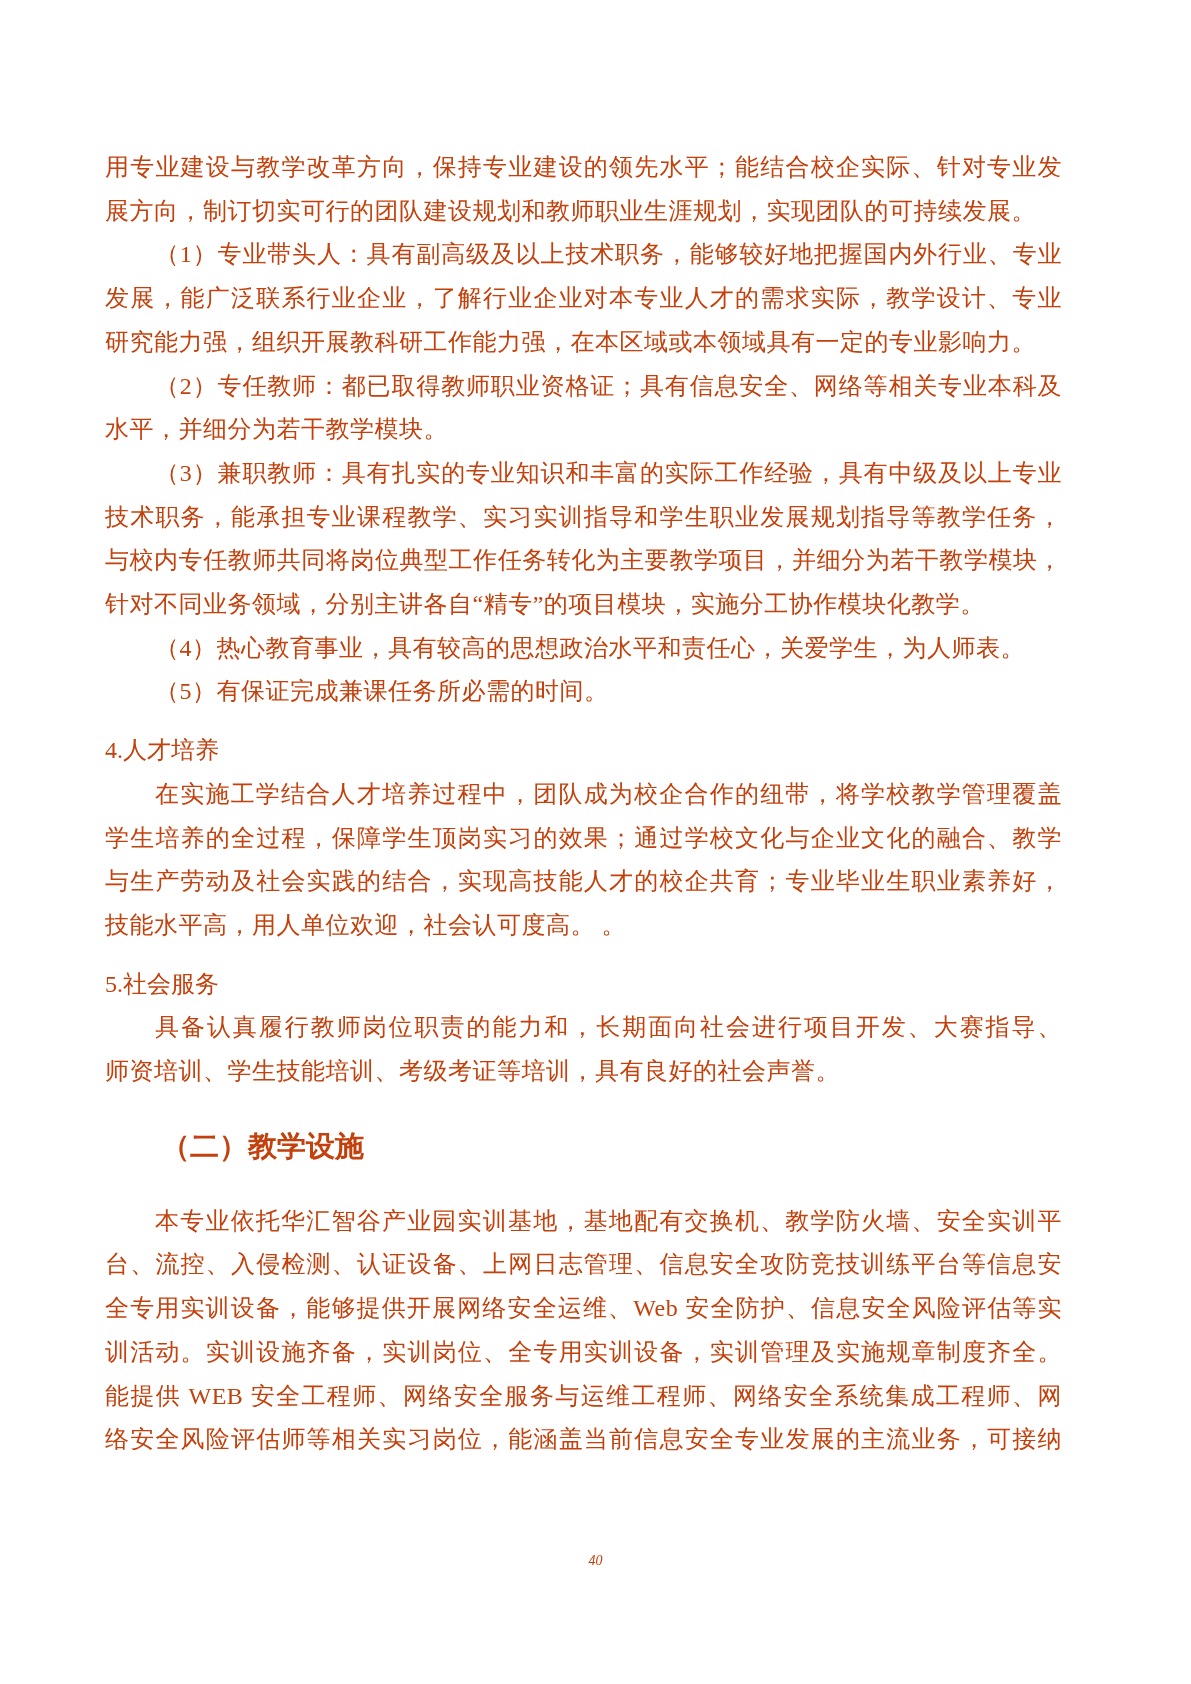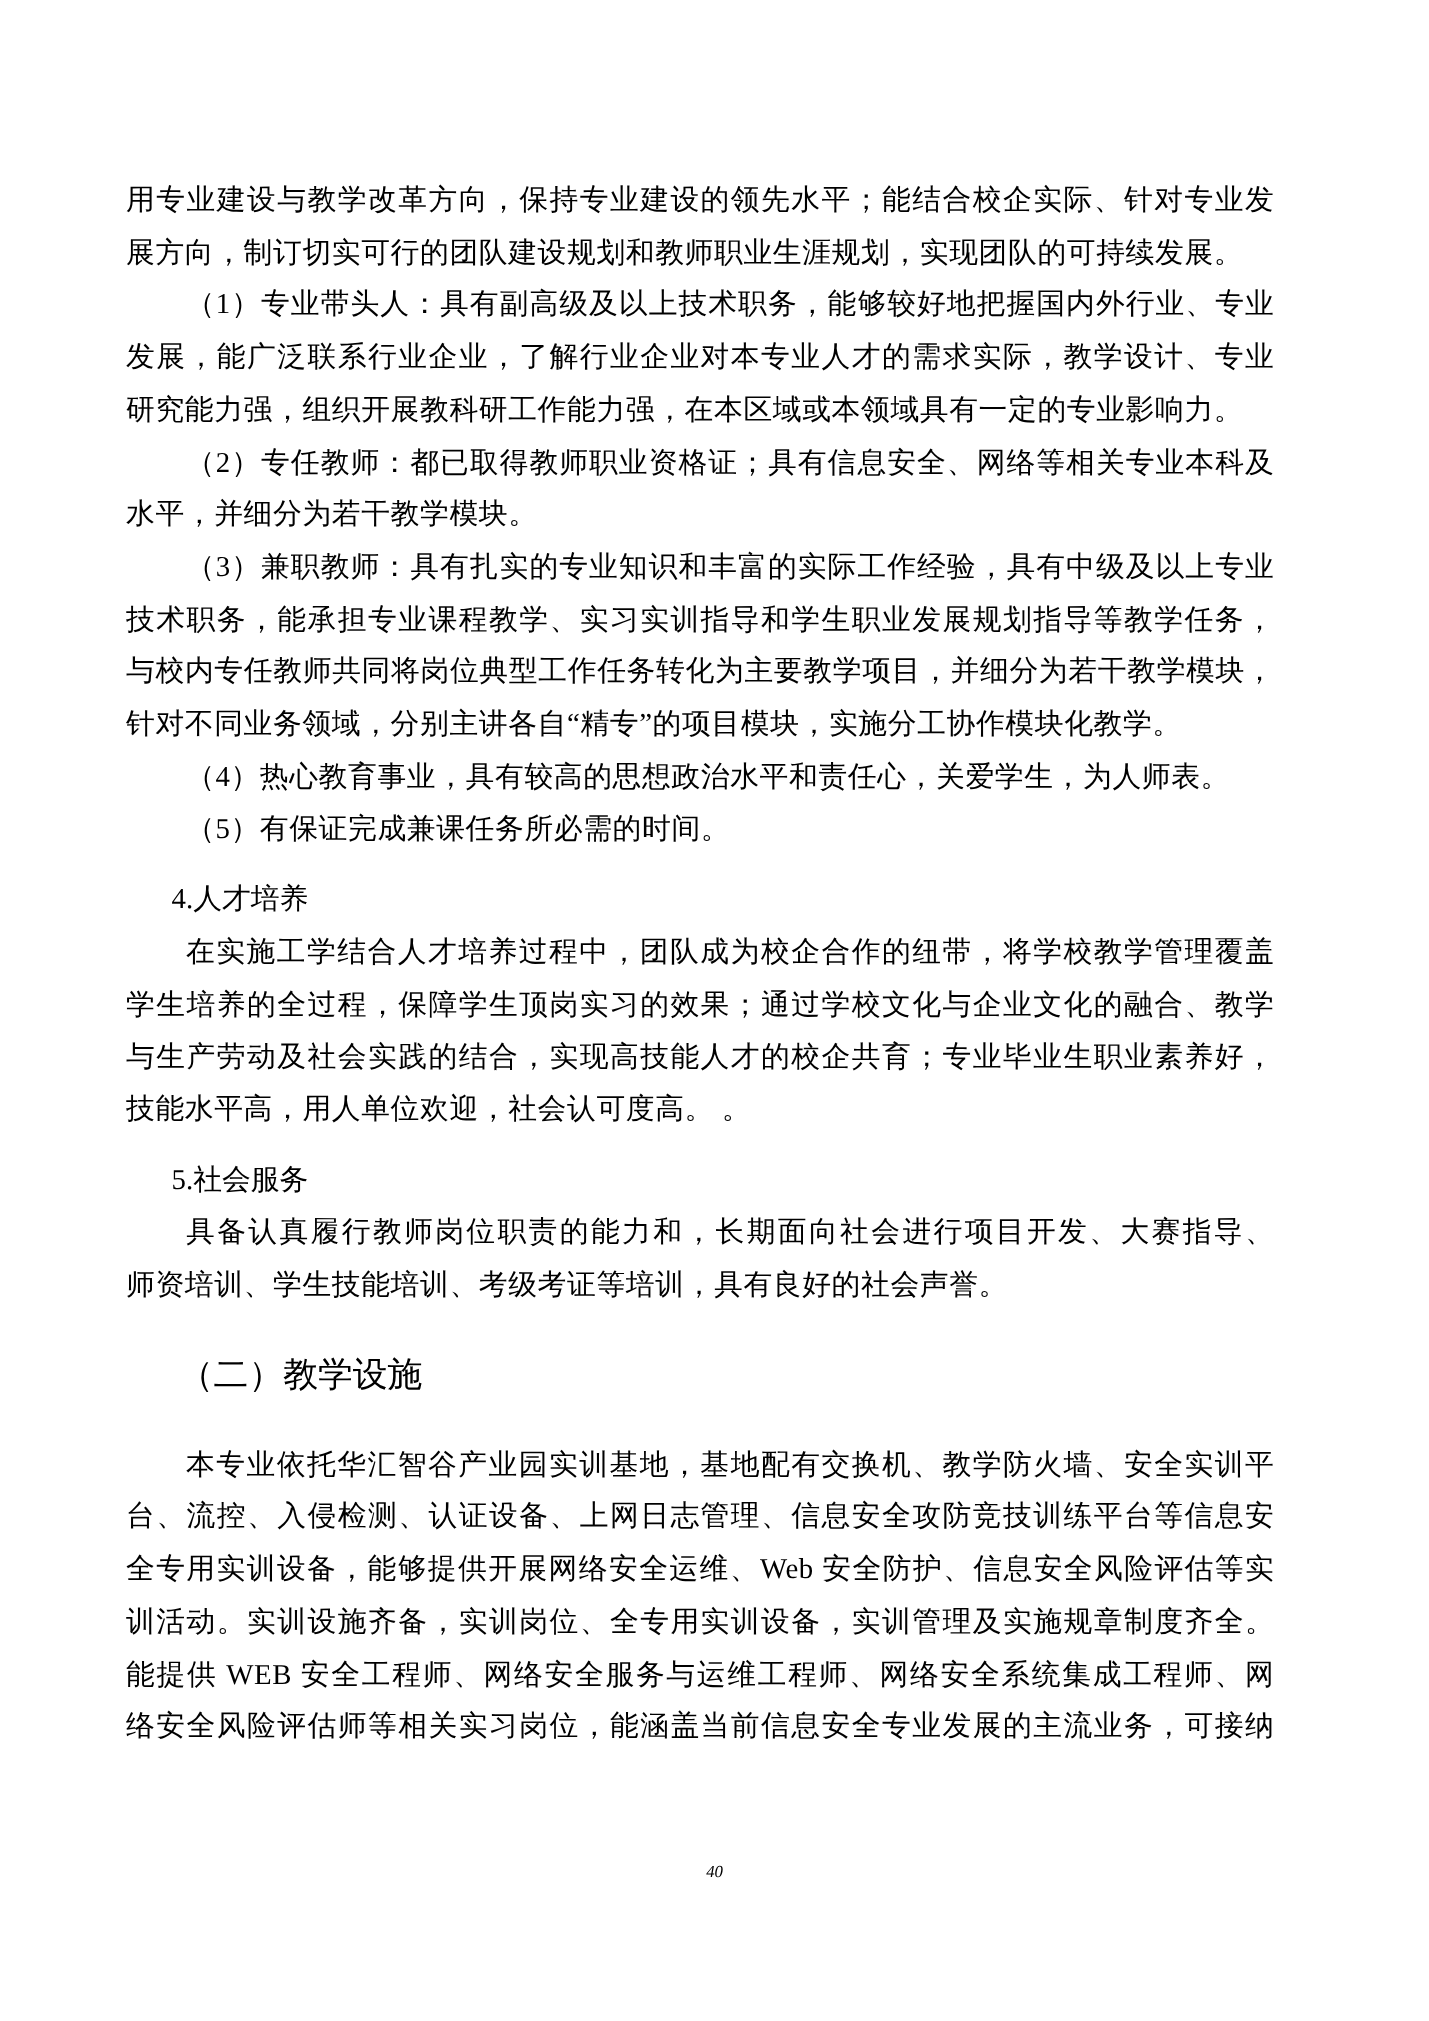--- a/index.html
+++ b/index.html
@@ -5,21 +5,21 @@
   html, body {
     margin: 0;
     padding: 0;
     background: #ffffff;
   }
   .page {
     position: relative;
     width: 1191px;
     height: 1684px;
     background: #ffffff;
-    color: #000000;
+    color: #c2410c;
     font-family: "Liberation Serif", "DejaVu Serif", serif;
     overflow: hidden;
     border-radius: 28px;
   }
   .content {
     position: absolute;
     left: 105px;
     top: 146px;
     width: 957px;
   }
@@ -29,30 +29,29 @@
     text-align: justify;
     letter-spacing: 0.5px;
   }
   .line.fill { text-align-last: justify; }
   .line.end  { text-align-last: left; }
   .line.indent { text-indent: 50px; }
   .subheading {
     font-size: 24px;
     line-height: 43.7px;
     margin-top: 15px;
-    margin-left: 38px;
     text-align: left;
   }
   .heading {
     font-size: 29px;
     line-height: 48px;
-    font-weight: normal;
+    font-weight: bold;
     margin-top: 28px;
     margin-bottom: 30px;
-    margin-left: 44px;
+    margin-left: 56px;
     font-family: "Liberation Sans", "DejaVu Sans", sans-serif;
     text-align: left;
   }
   .footer {
     position: absolute;
     top: 1553px;
     left: 0;
     width: 100%;
     text-align: center;
     font-size: 14px;

